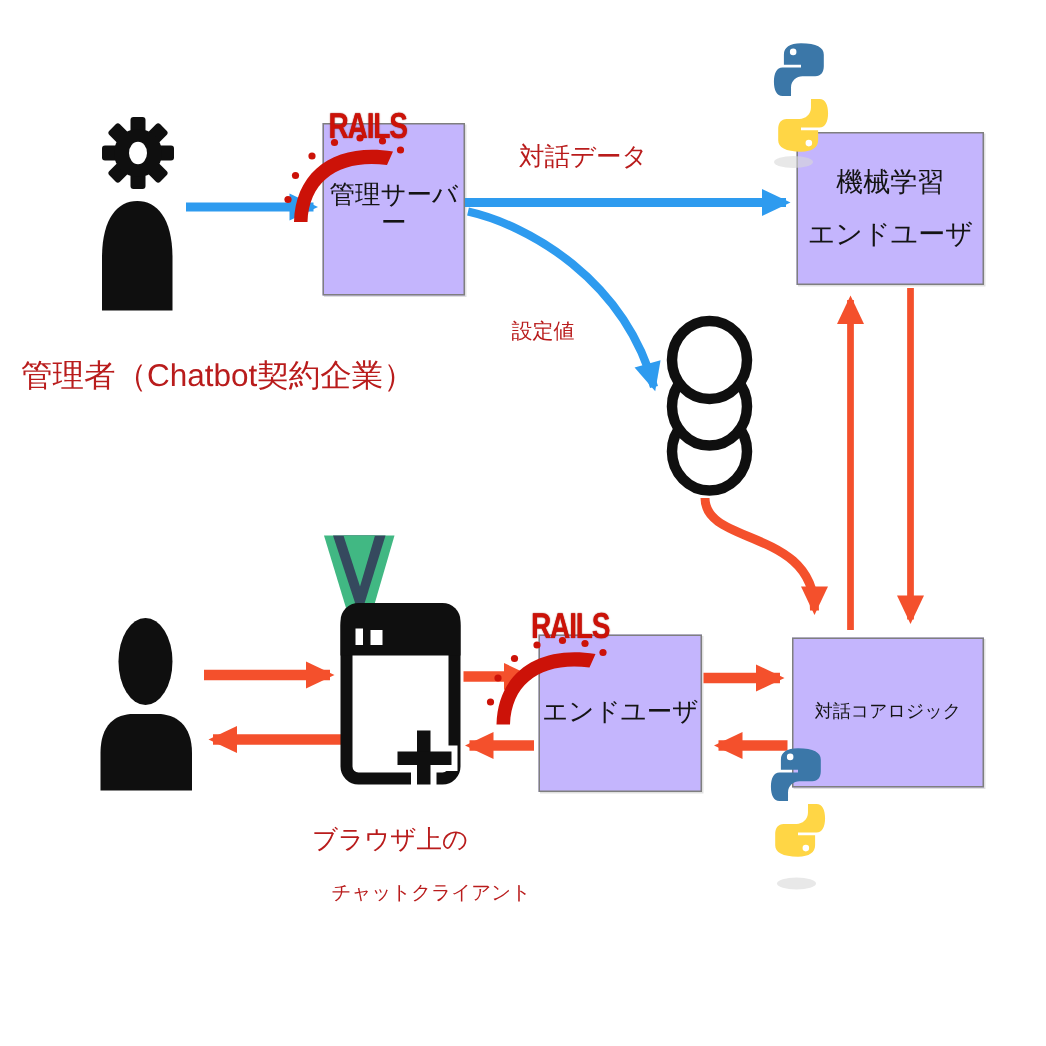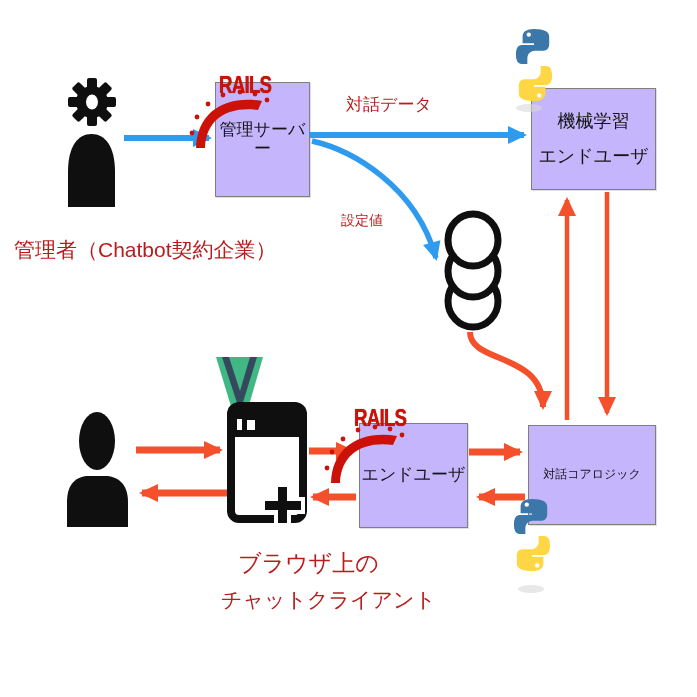--- a/index.html
+++ b/index.html
@@ -16,22 +16,22 @@
   .box span{display:block;line-height:1.1;}
   #box-admin-server{left:215px;top:82px;width:93px;height:113px;font-size:17px;}
   #box-ml-module{left:531px;top:88px;width:123px;height:100px;font-size:18px;gap:15px;}
   #box-dialog-server{left:359px;top:423px;width:107px;height:103px;font-size:17px;}
   #box-core-logic{left:528px;top:425px;width:126px;height:98px;font-size:12px;}
   .lbl{position:absolute;color:#b91c1c;white-space:nowrap;z-index:3;}
   #lbl-admin{left:14px;top:236px;font-size:21px;}
   #lbl-dialog-data{left:346px;top:93px;font-size:17px;}
   #lbl-config-value{left:341px;top:212px;font-size:14px;text-align:center;}
   #lbl-end-user{left:54px;top:537px;font-size:17px;}
-  #lbl-browser-1{left:238px;top:548px;font-size:23px;font-family:Liberation Mono, monospace;}
-  #lbl-browser-2{left:221px;top:586px;font-size:21px;}
+  #lbl-browser-1{left:208px;top:548px;font-size:17px;font-family:Liberation Mono, monospace;}
+  #lbl-browser-2{left:221px;top:586px;font-size:13px;}
   .rails-text{
     position:absolute;z-index:4;color:#cc1208;font-weight:900;font-size:24px;
     letter-spacing:-1px;transform:scaleX(.78);transform-origin:left top;
     text-shadow:0 0 1px #8c0b05;white-space:nowrap;
   }
   #rails-text-1{left:219px;top:71px;}
   #rails-text-2{left:354px;top:404px;}
   svg.overlay{position:absolute;left:0;top:0;z-index:2;pointer-events:none;}
 </style>
 </head>

